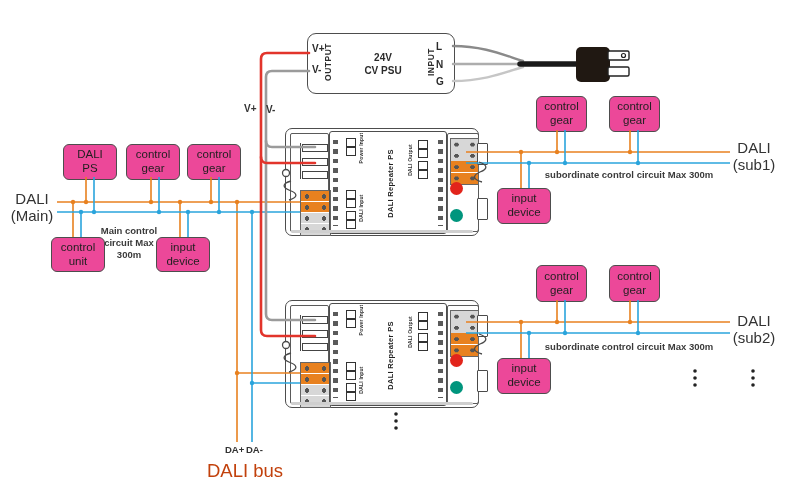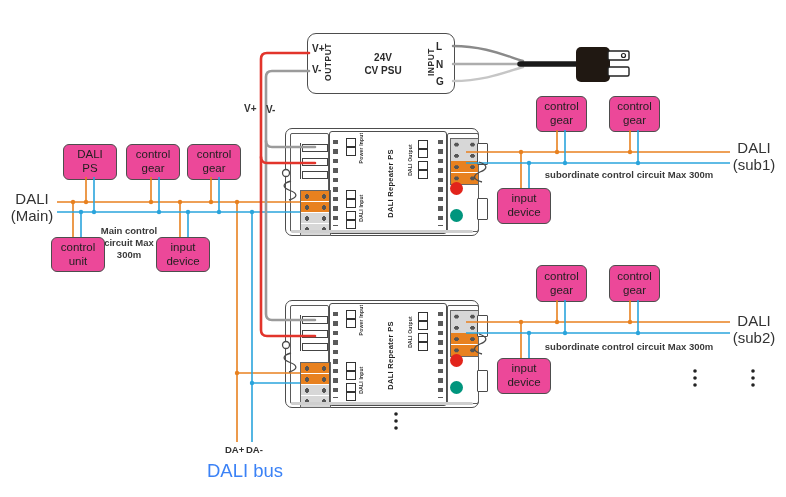--- a/index.html
+++ b/index.html
@@ -301,15 +301,15 @@
   <div class="box pre" style="left:609px;top:265px;width:49px;height:35px;">control
 gear</div>
   <div class="box pre" style="left:497px;top:358px;width:52px;height:34px;">input
 device</div>
   <div class="buslabel pre" style="left:726px;top:313px;width:56px;">DALI
 (sub2)</div>
   <div class="note" style="left:538px;top:341px;width:182px;">subordinate control circuit Max 300m</div>
 
   <div class="tinylbl" style="left:225px;top:444px;font-size:9.5px;">DA+</div>
   <div class="tinylbl" style="left:246px;top:444px;font-size:9.5px;">DA-</div>
-  <div class="abs" style="left:207px;top:460px;font-size:18.5px;color:#3b82f6;z-index:3;">DALI bus</div>
+  <div class="abs" style="left:207px;top:460px;font-size:18.5px;color:#c2410c;z-index:3;">DALI bus</div>
 
 </div>
 
 </body></html>

